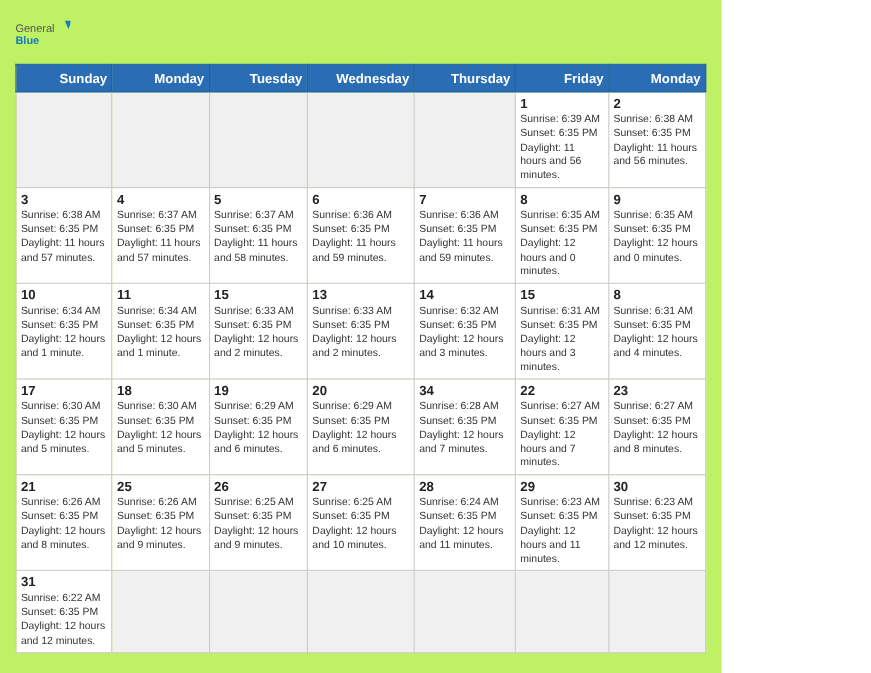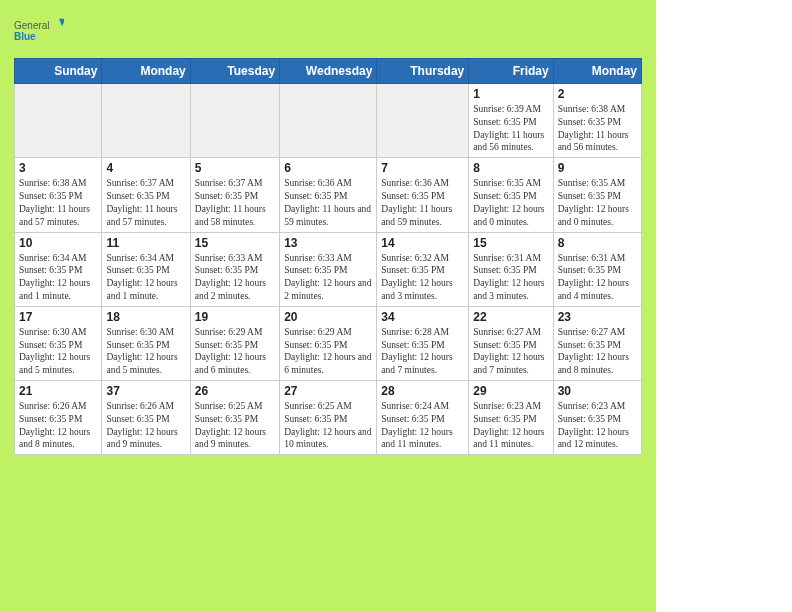--- a/index.html
+++ b/index.html
@@ -70,21 +70,20 @@
       font-size: 12px;
       font-weight: bold;
       color: #222;
       display: block;
       margin-bottom: 2px;
     }
     .day-info {
       font-size: 9.5px;
       line-height: 1.35;
       color: #333;
-      font-family: Liberation Serif, serif;
     }
   </style>
 </head>
 <body>
 
 <div class="page">
   <div class="header">
     <div class="logo">
     <svg width="50" height="40" viewBox="0 0 80 44">
       <text x="0" y="20" font-size="16" fill="#555" font-family="Arial, sans-serif">General</text>
@@ -215,21 +214,21 @@
             <span class="day-num">23</span>
             <div class="day-info">Sunrise: 6:27 AM<br>Sunset: 6:35 PM<br>Daylight: 12 hours and 8 minutes.</div>
           </td>
         </tr>
         <tr>
           <td>
             <span class="day-num">21</span>
             <div class="day-info">Sunrise: 6:26 AM<br>Sunset: 6:35 PM<br>Daylight: 12 hours and 8 minutes.</div>
           </td>
           <td>
-            <span class="day-num">37</span>
+            <span class="day-num">25</span>
             <div class="day-info">Sunrise: 6:26 AM<br>Sunset: 6:35 PM<br>Daylight: 12 hours and 9 minutes.</div>
           </td>
           <td>
             <span class="day-num">26</span>
             <div class="day-info">Sunrise: 6:25 AM<br>Sunset: 6:35 PM<br>Daylight: 12 hours and 9 minutes.</div>
           </td>
           <td>
             <span class="day-num">27</span>
             <div class="day-info">Sunrise: 6:25 AM<br>Sunset: 6:35 PM<br>Daylight: 12 hours and 10 minutes.</div>
           </td>
@@ -238,16 +237,28 @@
             <div class="day-info">Sunrise: 6:24 AM<br>Sunset: 6:35 PM<br>Daylight: 12 hours and 11 minutes.</div>
           </td>
           <td>
             <span class="day-num">29</span>
             <div class="day-info">Sunrise: 6:23 AM<br>Sunset: 6:35 PM<br>Daylight: 12 hours and 11 minutes.</div>
           </td>
           <td>
             <span class="day-num">30</span>
             <div class="day-info">Sunrise: 6:23 AM<br>Sunset: 6:35 PM<br>Daylight: 12 hours and 12 minutes.</div>
           </td>
+        </tr>
+        <tr>
+          <td>
+            <span class="day-num">31</span>
+            <div class="day-info">Sunrise: 6:22 AM<br>Sunset: 6:35 PM<br>Daylight: 12 hours and 12 minutes.</div>
+          </td>
+          <td class="empty"></td>
+          <td class="empty"></td>
+          <td class="empty"></td>
+          <td class="empty"></td>
+          <td class="empty"></td>
+          <td class="empty"></td>
         </tr>
       </tbody>
   </table>
 </div>
 
 </body></html>

